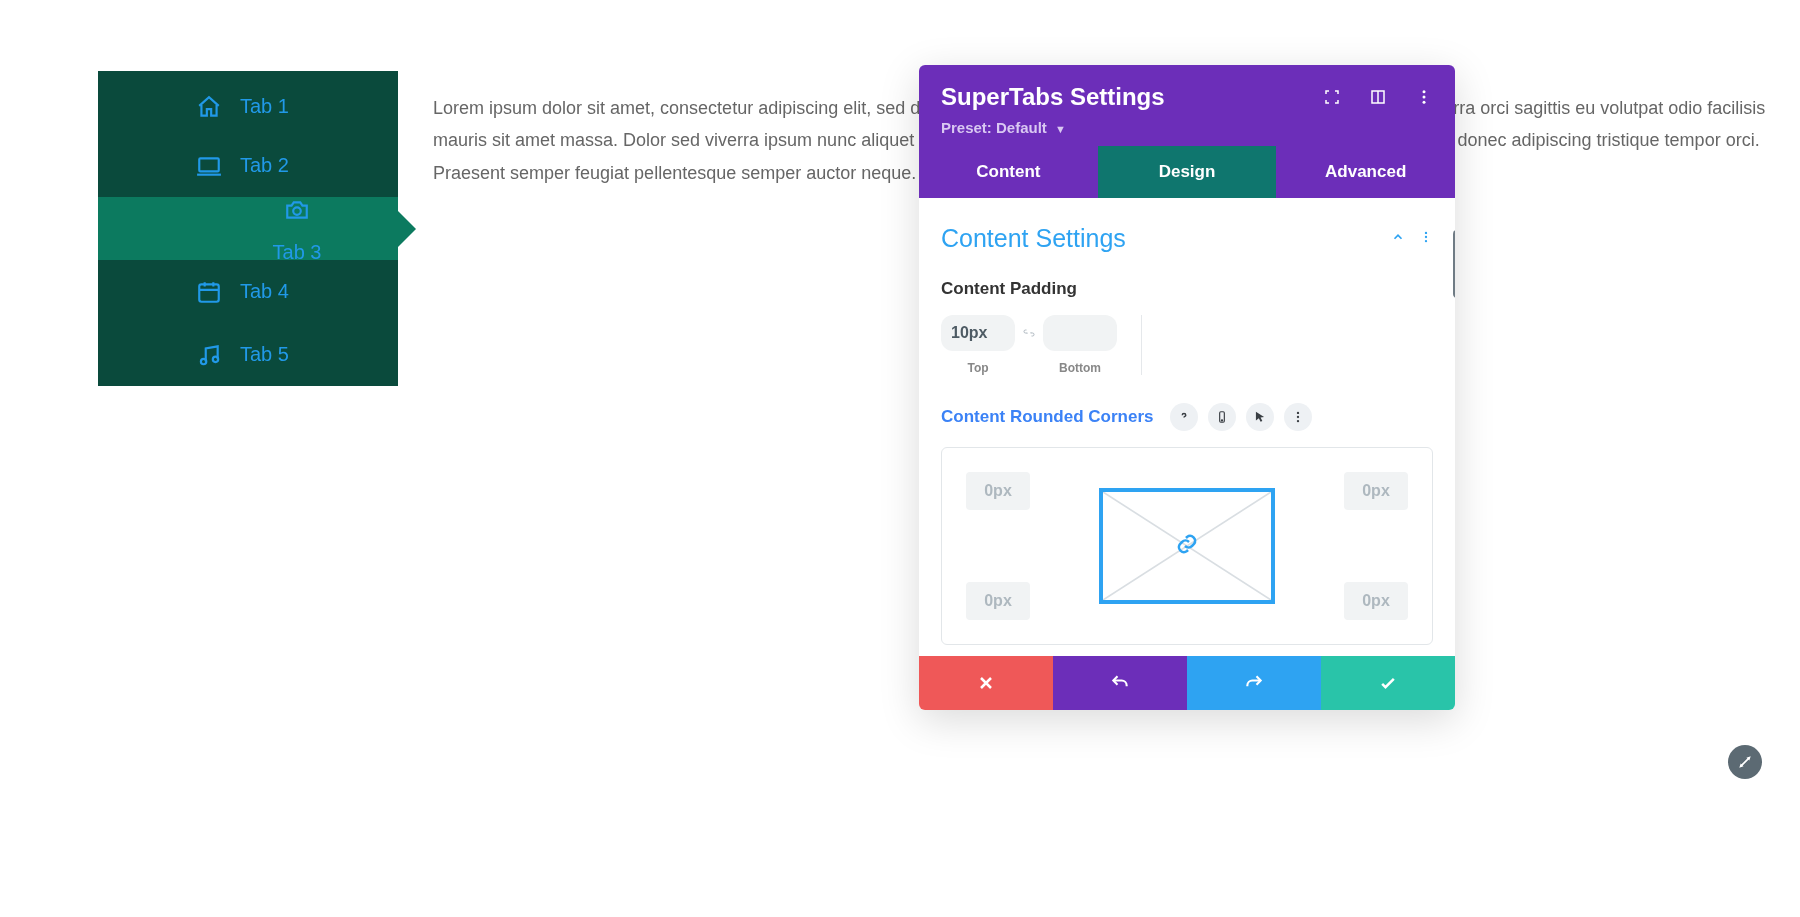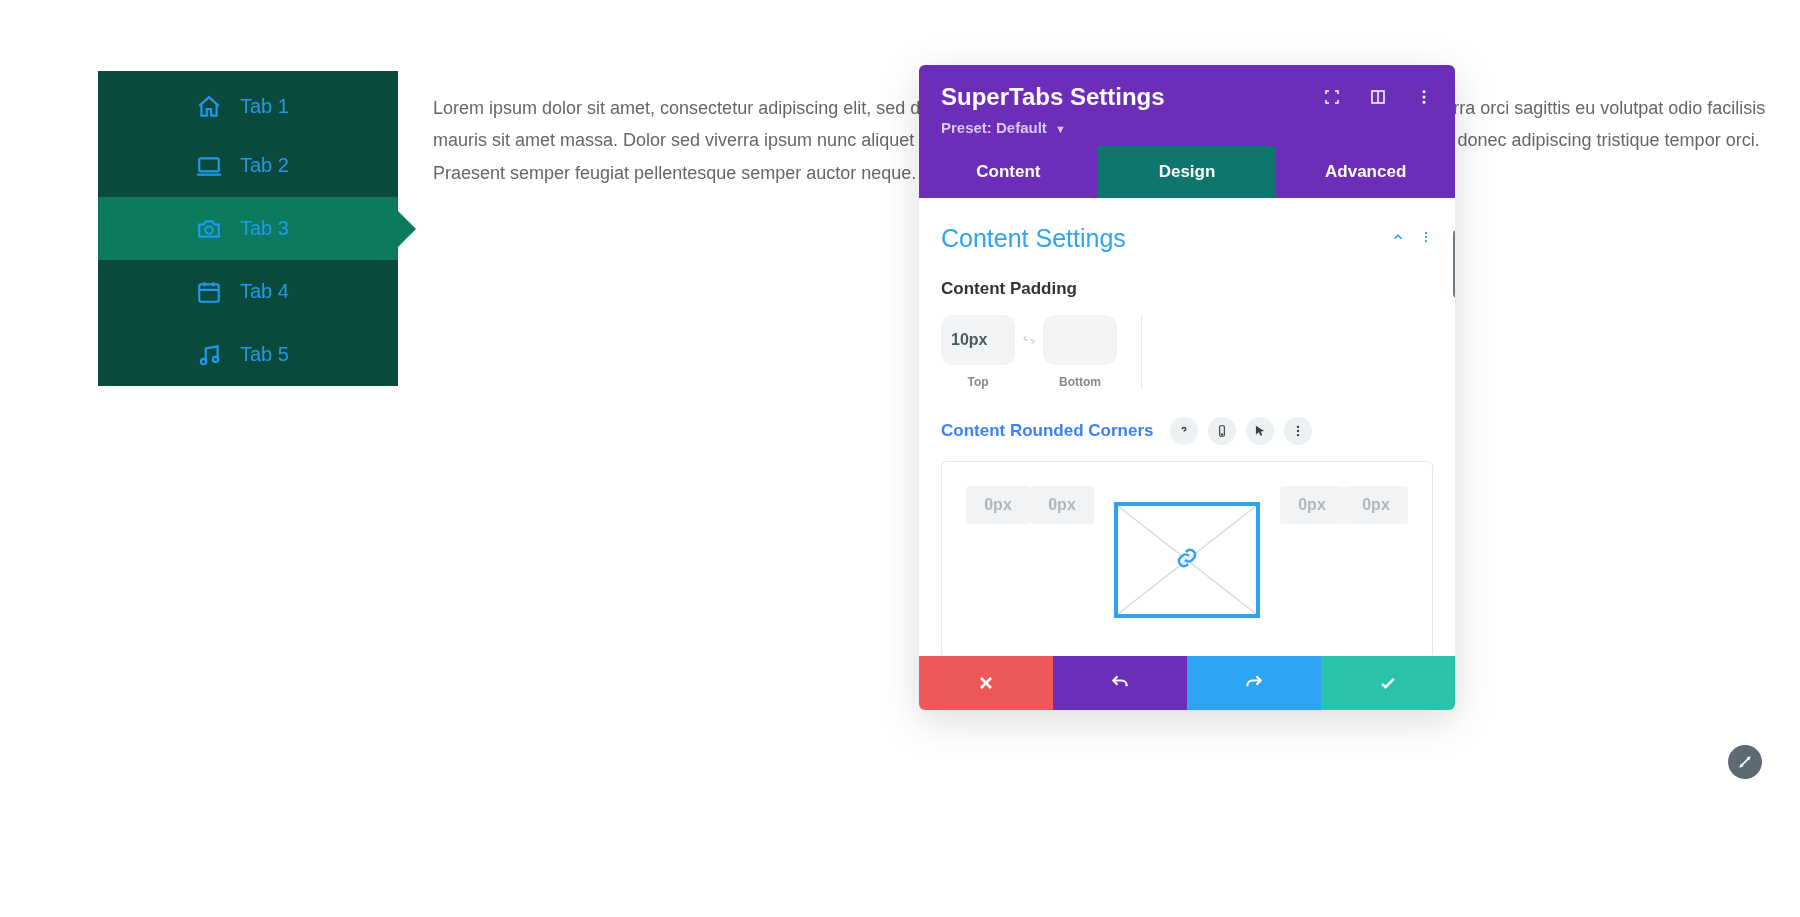--- a/index.html
+++ b/index.html
@@ -3,21 +3,21 @@
 <meta charset="utf-8">
 <style>
 * { box-sizing: border-box; margin: 0; padding: 0; }
 html, body { font-family: -apple-system, BlinkMacSystemFont, "Segoe UI", Helvetica, Arial, sans-serif; background: #fff; color: #333; }
 .page { position: relative; width: 1800px; height: 917px; }
 
 
 .vtabs { position: absolute; left: 98px; top: 71px; width: 300px; background: #0a4a3c; }
 .vtab { display: flex; align-items: center; gap: 18px; height: 63px; padding-left: 98px; color: #2199e8; cursor: pointer; position: relative; }
 .vtab:first-child { padding-top: 8px; }
-.vtab.active { background: #0c7a5f; }
+.vtab.active { background: #0c7a5f; flex-direction: column; }
 .vtab.active::after {
   content: ""; position: absolute; right: -18px; top: 50%; transform: translateY(-50%);
   border-top: 18px solid transparent; border-bottom: 18px solid transparent; border-left: 18px solid #0c7a5f;
 }
 .vtab .icon svg { width: 26px; height: 26px; display: block; }
 .vtab .label { font-size: 20px; }
 
 
 .body-text { position: absolute; left: 433px; top: 92px; right: 0; color: #666; font-size: 18px; line-height: 1.8; }
 
@@ -39,35 +39,35 @@
 .panel-body { padding: 26px 22px 20px 22px; height: 458px; overflow: hidden; position: relative; }
 .section-head { display: flex; align-items: center; justify-content: space-between; margin-bottom: 26px; }
 .section-title { color: #2ea3f2; font-size: 25px; font-weight: 500; }
 .section-icons { display: flex; gap: 14px; align-items: center; color: #2ea3f2; }
 .section-icons .sicon { cursor: pointer; }
 .section-icons .sicon svg { width: 14px; height: 14px; }
 
 .field-label { font-size: 17px; font-weight: 700; color: #333; margin-bottom: 16px; }
 .pad-row { display: flex; gap: 16px; margin-bottom: 28px; }
 .pad-pair { display: flex; gap: 0; position: relative; }
-.pad-input { width: 74px; height: 50px; background: #f1f3f4; border: none; border-radius: 12px; padding: 0 10px; font-size: 16px; font-weight: 600; color: #4e5b64; }
+.pad-input { width: 74px; height: 36px; background: #f1f3f4; border: none; border-radius: 12px; padding: 0 10px; font-size: 16px; font-weight: 600; color: #4e5b64; }
 .link-icon { width: 28px; color: #aeb8bf; display: flex; align-items: center; justify-content: center; }
 .link-icon svg { width: 18px; height: 12px; }
 .pad-group { display: flex; flex-direction: column; gap: 10px; }
 .pad-sep { width: 1px; background: #e5e8eb; margin: 0 8px; }
 .pad-label { text-align: center; font-size: 12px; color: #888; font-weight: 600; }
 
 .rc-head { display: flex; align-items: center; gap: 16px; margin-bottom: 16px; }
 .rc-head .rc-title { font-size: 17px; font-weight: 700; color: #3b82f6; }
 .rc-badges { display: flex; gap: 10px; }
 .rc-badge { width: 28px; height: 28px; border-radius: 50%; background: #eef1f4; display: flex; align-items: center; justify-content: center; color: #3a3f44; cursor: pointer; }
 .rc-badge svg { width: 14px; height: 14px; }
 
 .rc-box { border: 1px solid #e2e6e9; border-radius: 6px; padding: 24px; display: flex; align-items: center; justify-content: space-between; gap: 20px; }
-.rc-col { display: flex; justify-content: space-between; height: 148px; }
+.rc-col { display: flex; flex-direction: column; justify-content: space-between; height: 148px; }
 .rc-input { width: 64px; height: 38px; background: #f1f3f4; border: none; border-radius: 4px; text-align: center; font-size: 16px; font-weight: 600; color: #aeb8bf; }
 .rc-preview { width: 176px; height: 116px; border: 4px solid #2ea3f2; position: relative; display: flex; align-items: center; justify-content: center; }
 .rc-preview svg.diag { position: absolute; inset: 0; width: 100%; height: 100%; }
 .rc-preview .chain { position: relative; z-index: 2; color: #2ea3f2; }
 .rc-preview .chain svg { width: 24px; height: 24px; }
 
 .scroll-indicator { position: absolute; right: -6px; top: 32px; width: 8px; height: 68px; background: #6f7b84; border-radius: 4px; }
 
 .panel-footer { display: flex; height: 54px; }
 .foot-btn { flex: 1; display: flex; align-items: center; justify-content: center; color: #fff; cursor: pointer; }

